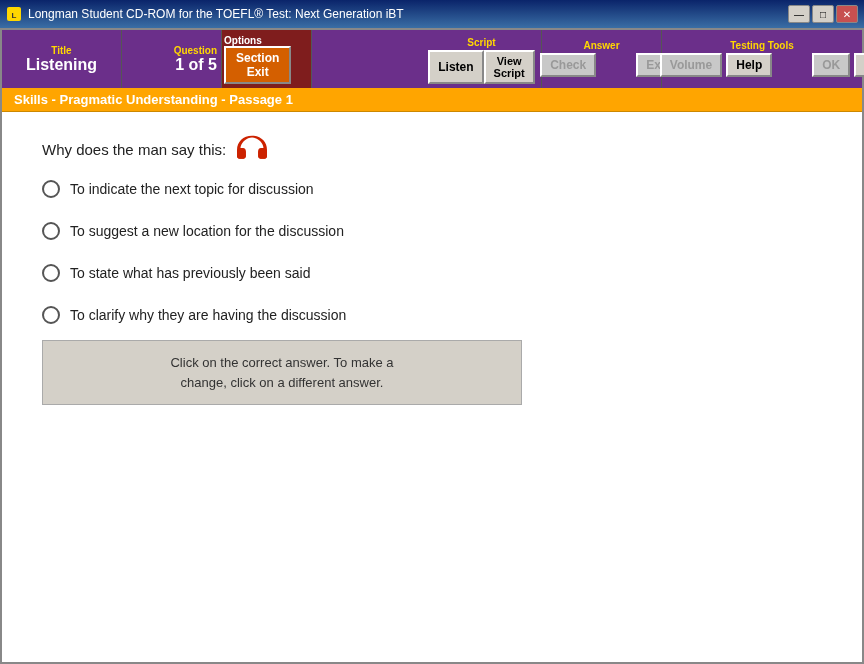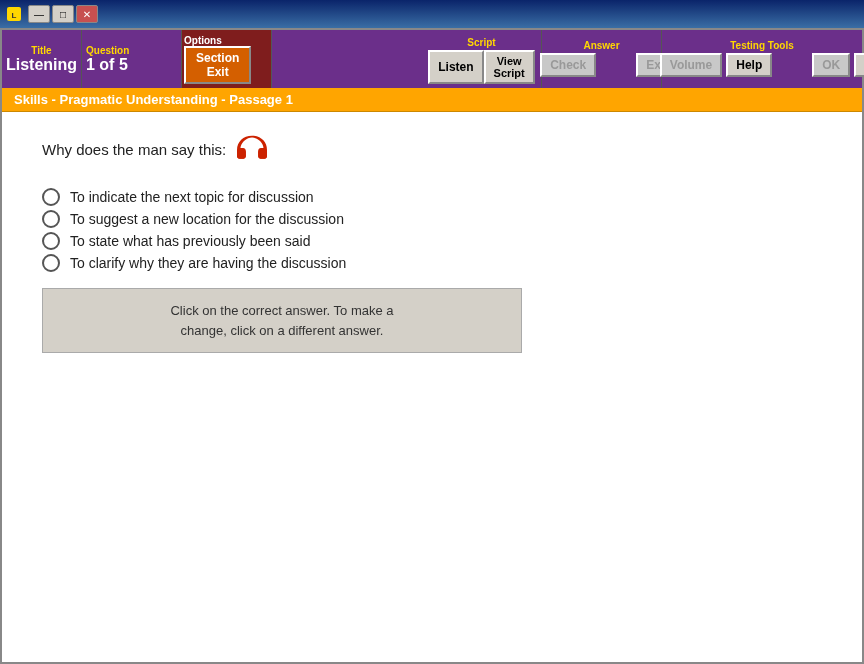--- a/index.html
+++ b/index.html
@@ -67,21 +67,21 @@
     
     .toolbar {
       background: #6b2f8a;
       display: flex;
       align-items: stretch;
       height: 58px;
     }
 
     
     .section-title {
-      width: 80px;
+      width: 120px;
       background: #6b2f8a;
       color: white;
       display: flex;
       flex-direction: column;
       align-items: center;
       justify-content: center;
       border-right: 1px solid #555;
       padding: 4px;
     }
     .section-title .lbl {
@@ -95,21 +95,21 @@
       color: white;
     }
 
     
     .section-question {
       width: 100px;
       background: #6b2f8a;
       color: white;
       display: flex;
       flex-direction: column;
-      align-items: flex-start;
+      align-items: flex-end;
       justify-content: center;
       border-right: 1px solid #555;
       padding: 4px;
     }
     .section-question .lbl {
       font-size: 10px;
       font-weight: bold;
       color: #ffd700;
     }
     .section-question .val {
@@ -274,22 +274,22 @@
     .headphones-icon {
       width: 36px;
       height: 30px;
       display: inline-block;
     }
 
     
     .options-list {
       display: flex;
       flex-direction: column;
-      gap: 4px;
-      margin-top: 8px;
+      gap: 24px;
+      margin-top: 0;
     }
 
     .option-item {
       display: flex;
       align-items: center;
       gap: 10px;
       cursor: pointer;
       font-size: 14px;
       color: #222;
     }
@@ -318,20 +318,21 @@
 </head>
 <body>
 
 <div class="title-bar">
   <div class="title-bar-icon">
     <svg width="14" height="14" viewBox="0 0 14 14">
       <rect width="14" height="14" fill="#ffd700" rx="2"></rect>
       <text x="7" y="11" text-anchor="middle" font-size="8" fill="#333" font-weight="bold">L</text>
     </svg>
   </div>
+  <span class="title-bar-text">Longman Student CD-ROM for the TOEFL® Test: Next Generation iBT</span>
   <div class="title-bar-buttons">
     <div class="tb-btn">—</div>
     <div class="tb-btn">□</div>
     <div class="tb-btn close">✕</div>
   </div>
 </div>
 
 <div class="window">
 
   <div class="toolbar">

